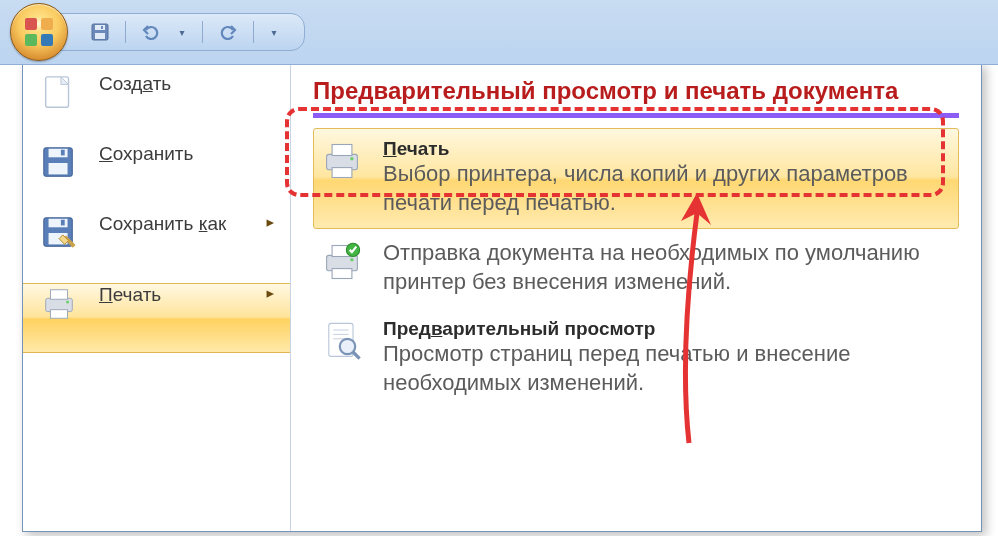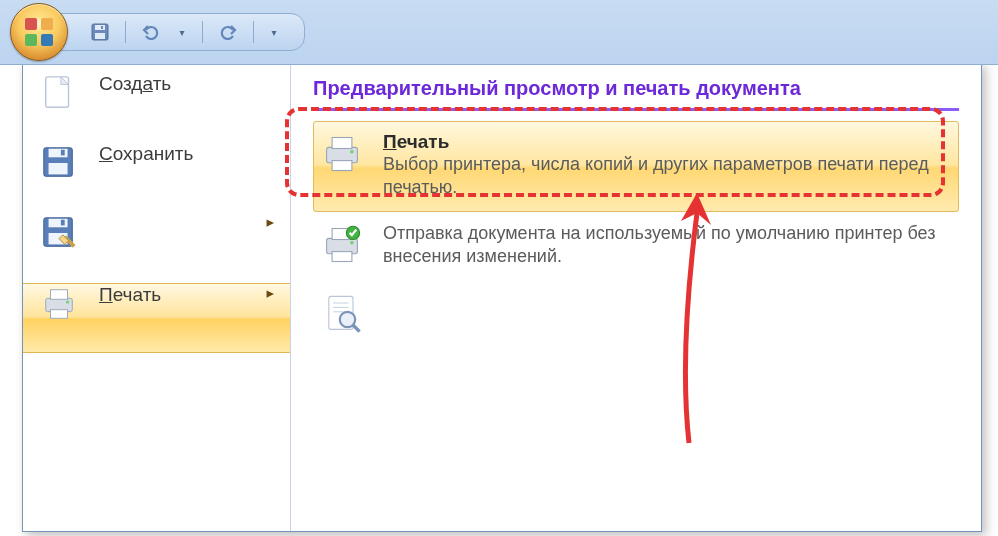--- a/index.html
+++ b/index.html
@@ -102,25 +102,25 @@
   .menu-item .mi-icon svg { width: 38px; height: 38px; }
 
   
   .menu-right {
     flex:1;
     background:#fff;
     padding: 14px 22px 18px 22px;
     position: relative;
   }
   .panel-title {
-    font-size: 20px;
+    font-size: 24px;
     font-weight: bold;
-    color:#6d28d9;
+    color:#b91c1c;
     padding-bottom: 8px;
-    border-bottom: 3px solid #8b5cf6;
+    border-bottom: 5px solid #8b5cf6;
     margin-bottom: 10px;
   }
 
   .opt {
     display:flex;
     gap: 18px;
     padding: 10px 6px 12px 6px;
     align-items: flex-start;
     position: relative;
   }
@@ -136,21 +136,21 @@
     display:flex; align-items:center; justify-content:center;
   }
   .opt .o-icon svg { width: 44px; height: 44px; }
   .opt .o-text { flex:1; }
   .opt .o-title {
     font-size: 19px;
     font-weight: bold;
     color:#2c2c2c;
   }
   .opt .o-desc {
-    font-size: 18px;
+    font-size: 22px;
     color:#5b5b5b;
     line-height: 1.3;
   }
 
   
   .red-dash {
     position:absolute;
     border: 4px dashed #e53232;
     border-radius: 14px;
     pointer-events: none;
@@ -222,20 +222,21 @@
           </svg>
         </span>
         <span class="lbl"><u>С</u>охранить</span>
       </div>
       <div class="menu-item">
         <span class="mi-icon">
           <svg viewBox="0 0 40 40">
             <use href="#ic-saveas"></use>
           </svg>
         </span>
+        <span class="lbl">Сохранить <u>к</u>ак</span>
         <span class="arrow">▸</span>
       </div>
       <div class="menu-item active">
         <span class="mi-icon">
           <svg viewBox="0 0 40 40">
             <use href="#ic-print"></use>
           </svg>
         </span>
         <span class="lbl"><u>П</u>ечать</span>
         <span class="arrow">▸</span>
@@ -255,28 +256,32 @@
             <div class="o-desc">Выбор принтера, числа копий и других параметров печати перед печатью.</div>
           </div>
         </div>
         <div class="opt">
           <div class="o-icon">
             <svg viewBox="0 0 40 40">
               <use href="#ic-printer-quick"></use>
             </svg>
           </div>
           <div class="o-text">
-            <div class="o-desc">Отправка документа на используемый по умолчанию принтер без внесения изменений.</div>
+            <div class="o-desc">Отправка документа на необходимых по умолчанию принтер без внесения изменений.</div>
           </div>
         </div>
         <div class="opt">
           <div class="o-icon">
             <svg viewBox="0 0 40 40">
               <use href="#ic-preview"></use>
             </svg>
+          </div>
+          <div class="o-text">
+            <div class="o-title">Пред<u>в</u>арительный просмотр</div>
+            <div class="o-desc">Просмотр страниц перед печатью и внесение необходимых изменений.</div>
           </div>
         </div>
       </div>
 
     <div class="red-dash" style="left:-6px; top:44px; width:660px; height:90px;"></div>
     <svg class="red-arrow" style="left:378px; top:130px; width:60px; height:260px;" viewBox="0 0 60 260">
       <path d="M20 250 Q 10 160 28 20" fill="none" stroke="#e53232" stroke-width="5"></path>
       <path d="M28 0 L12 28 L28 20 L42 32 Z" fill="#e53232"></path>
     </svg>
   </div>

